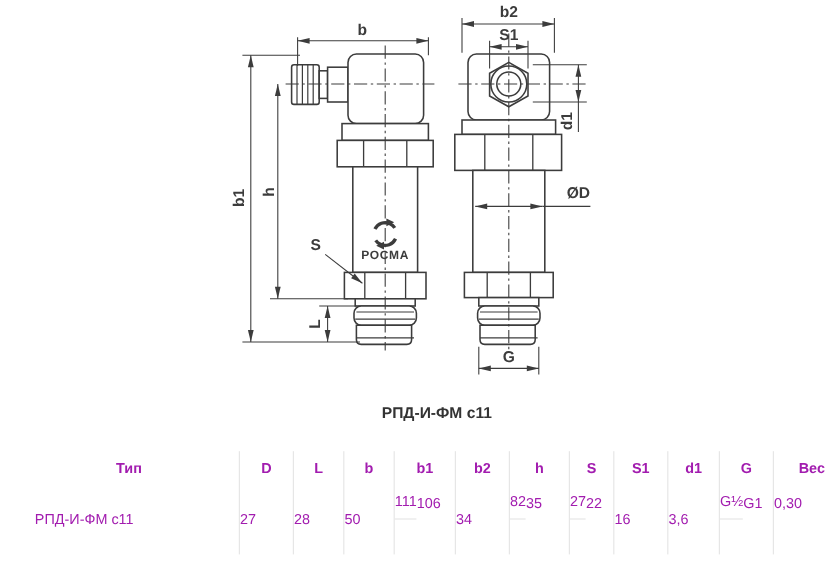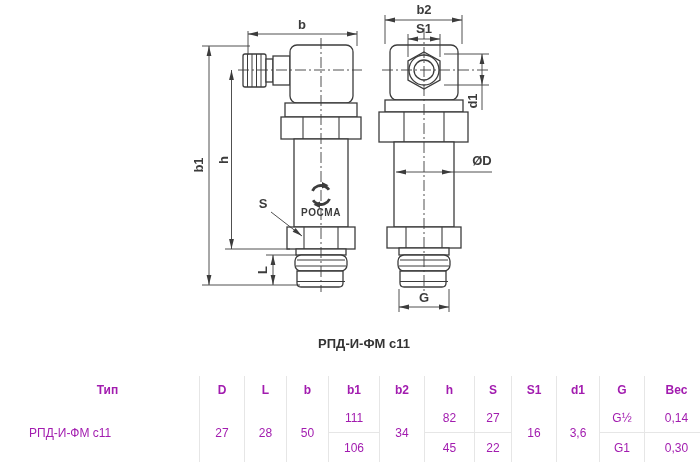--- a/index.html
+++ b/index.html
@@ -8,21 +8,21 @@
   #drawing-svg{position:absolute;top:0;left:0;}
   .caption{position:absolute;top:336px;left:364px;transform:translateX(-50%);
            font-size:13px;font-weight:bold;color:#333;white-space:nowrap;}
   
   .tbl{position:absolute;top:376px;left:16px;display:flex;font-size:12px;color:#a21caf;}
   .col{box-sizing:border-box;border-left:1px solid #e6e6e6;}
   .col:first-child{border-left:none;}
   .col:last-child{border-right:5px solid #14b8a6;}
   .th{height:28px;display:flex;align-items:center;justify-content:center;
       font-weight:bold;font-size:12px;}
-  .cbody{height:58px;display:flex;flex-direction:column;}
+  .cbody{height:58px;display:flex;flex-direction:row;}
   .td{display:flex;align-items:center;justify-content:center;font-size:12px;}
   .single .td{height:58px;}
   .dual .td{height:29px;box-sizing:border-box;}
   .dual .td.top{border-bottom:1px solid #e6e6e6;}
   .td.leftal{justify-content:flex-start;padding-left:13px;}
   
   text{font-family:"Liberation Sans",sans-serif;fill:#3c3c3c;}
   .dimlab{font-size:13px;font-weight:600;}
   .brand{font-size:10px;font-weight:bold;letter-spacing:0.6px;}
 </style>
@@ -208,21 +208,21 @@
       <div class="th">b2</div>
       <div class="cbody single">
         <div class="td">34</div>
       </div>
     </div>
 
     <div class="col" style="width:50px">
       <div class="th">h</div>
       <div class="cbody dual">
         <div class="td top">82</div>
-        <div class="td">45</div>
+        <div class="td">35</div>
       </div>
     </div>
 
     <div class="col" style="width:37px">
       <div class="th">S</div>
       <div class="cbody dual">
         <div class="td top">27</div>
         <div class="td">22</div>
       </div>
     </div>
@@ -245,19 +245,18 @@
       <div class="th">G</div>
       <div class="cbody dual">
         <div class="td top">G½</div>
         <div class="td">G1</div>
       </div>
     </div>
 
     <div class="col" style="width:69px">
       <div class="th">Вес</div>
       <div class="cbody dual">
-        <div class="td top">0,14</div>
         <div class="td">0,30</div>
       </div>
     </div>
 
   </div>
 </div>
 
 </body></html>

